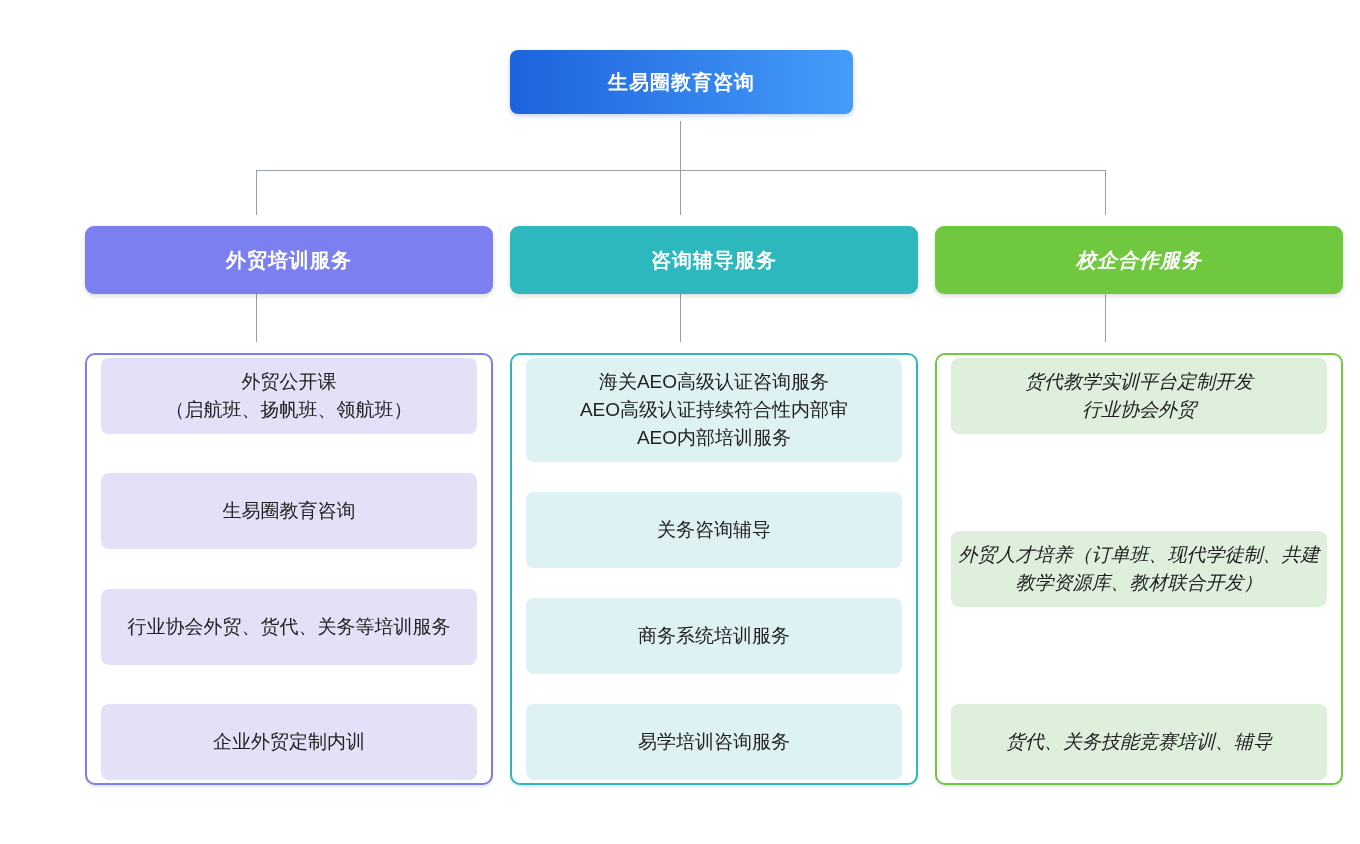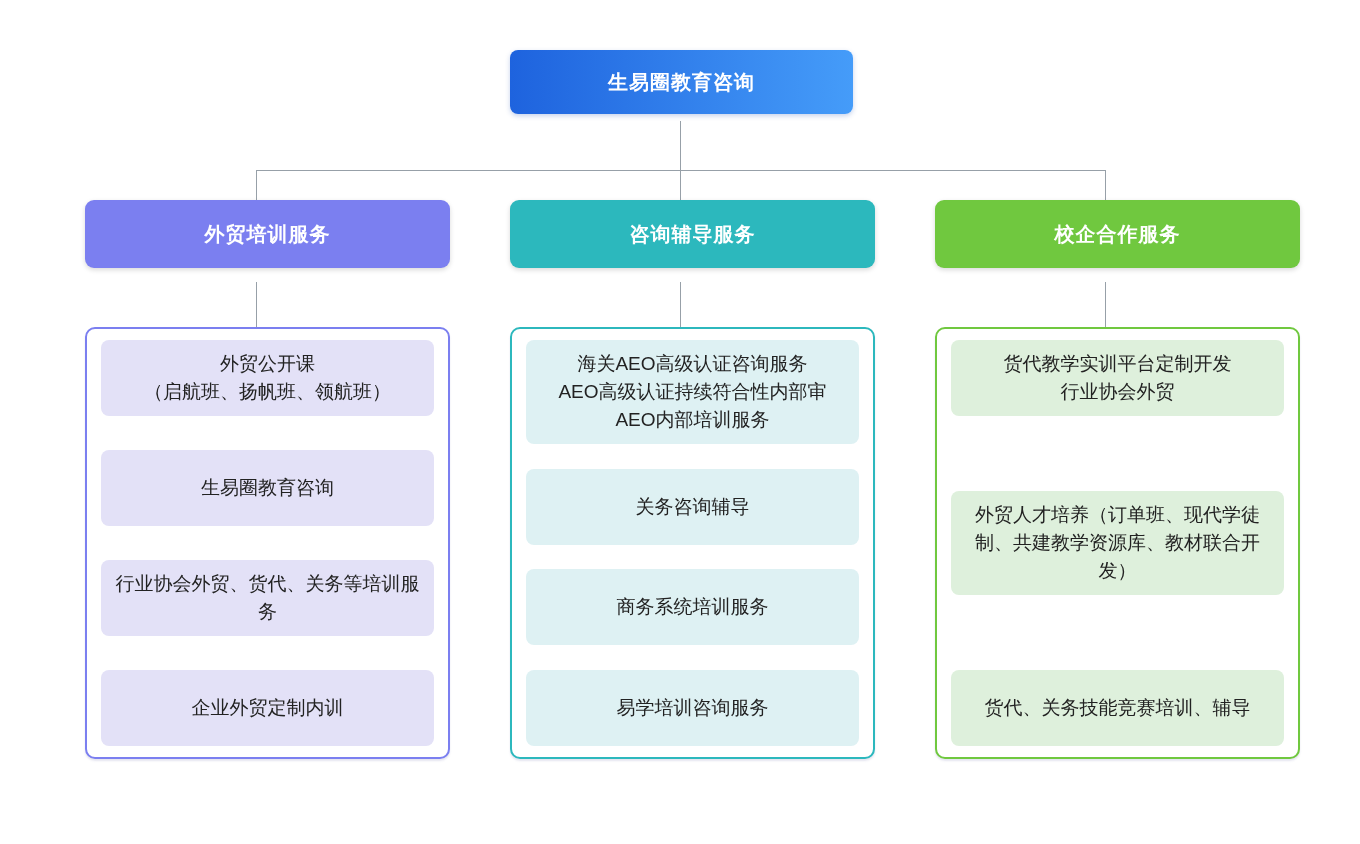--- a/index.html
+++ b/index.html
@@ -47,26 +47,26 @@
     display: flex;
     align-items: center;
     justify-content: center;
     letter-spacing: 1px;
     box-shadow: 0 2px 5px rgba(30, 80, 180, 0.25);
   }
 
   
   .branch {
     position: absolute;
-    top: 200px;
-    width: 365px;
+    top: 226px;
+    width: 408px;
   }
   .branch-1 { left: 85px; }
   .branch-2 { left: 510px; }
-  .branch-3 { left: 935px; }
+  .branch-3 { left: 935px; font-style: italic; }
 
   .branch-header {
     height: 68px;
     border-radius: 9px;
     color: #ffffff;
     font-size: 20px;
     font-weight: bold;
     display: flex;
     align-items: center;
     justify-content: center;
@@ -77,21 +77,21 @@
   .branch-2 .branch-header { background: var(--branch2); }
   .branch-3 .branch-header { background: var(--branch3); }
 
   .panel {
     margin-top: 59px;
     height: 432px;
     box-sizing: border-box;
     background: #ffffff;
     border: 2px solid;
     border-radius: 10px;
-    padding: 11px 14px;
+    padding: 3px 14px;
     display: flex;
     flex-direction: column;
     justify-content: space-between;
     box-shadow: 0 2px 2px rgba(110, 110, 170, 0.18);
   }
   .branch-1 .panel { border-color: var(--branch1); }
   .branch-2 .panel { border-color: var(--branch2); }
   .branch-3 .panel { border-color: var(--branch3); }
 
   .item {

